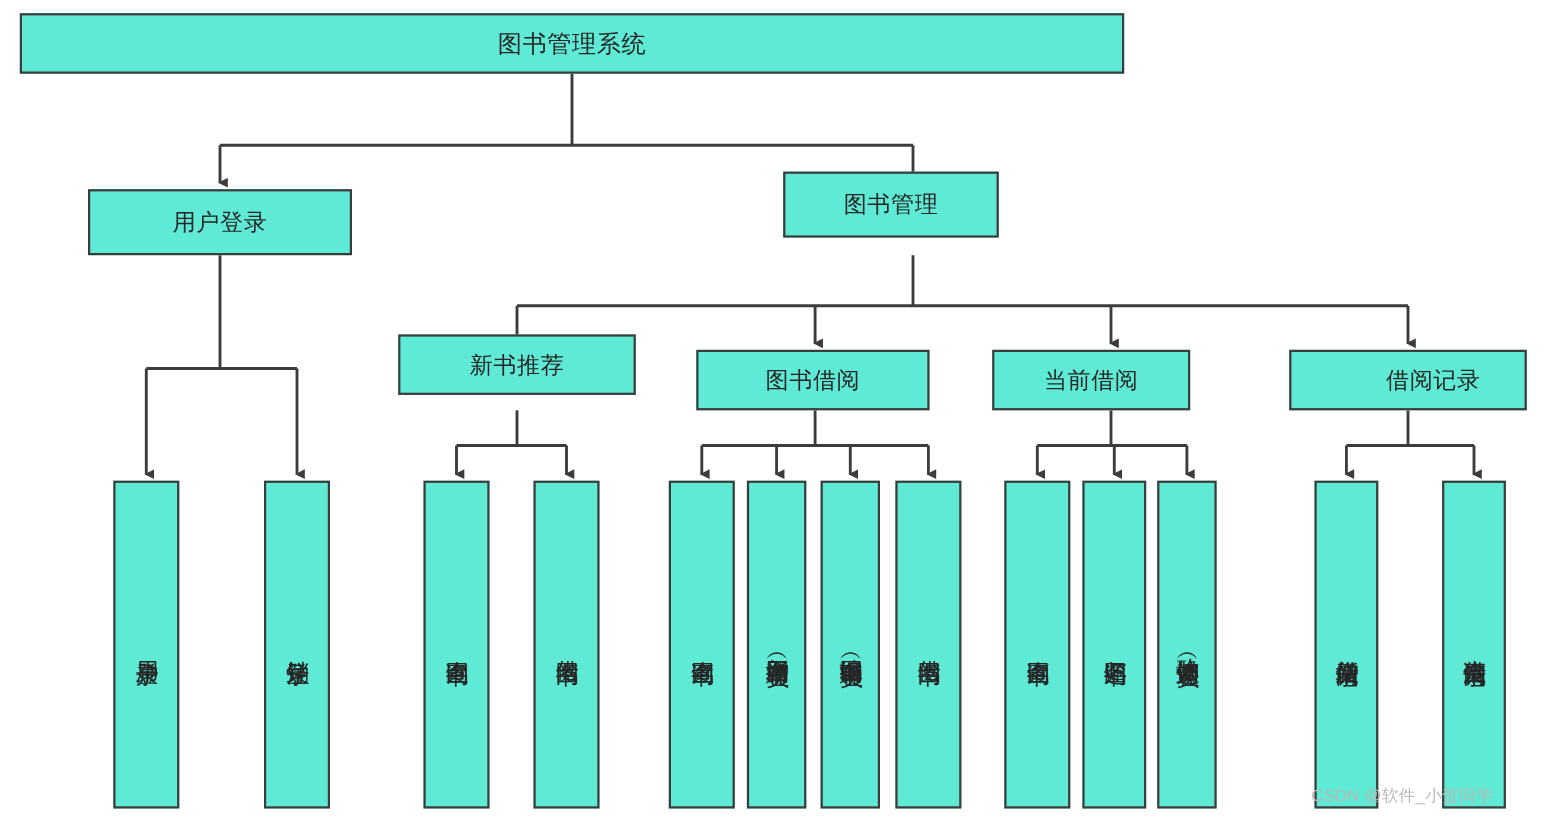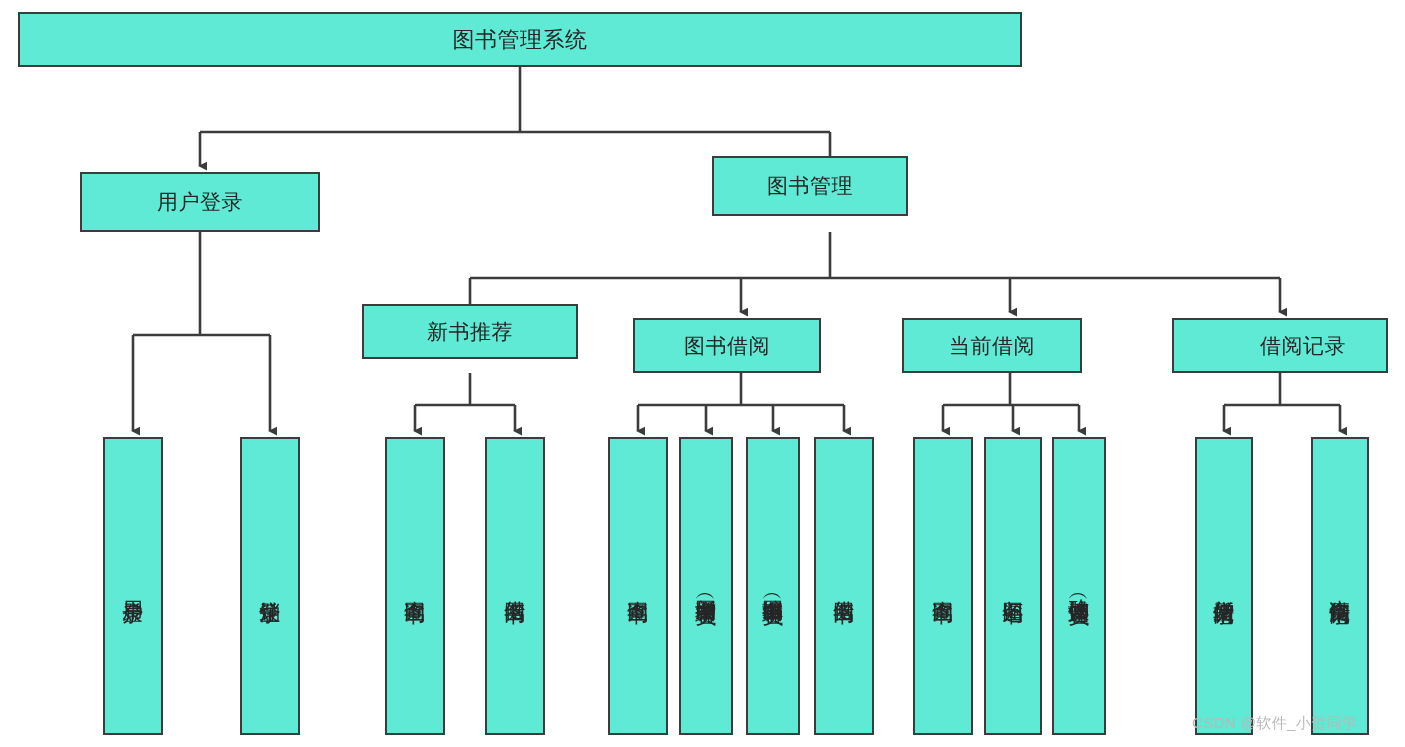--- a/index.html
+++ b/index.html
@@ -129,21 +129,21 @@
   <div class="node horiz" style="left:80px; top:172px; width:240px; height:60px;">
     <span>用户登录</span>
   </div>
   <div class="node horiz" style="left:712px; top:156px; width:196px; height:60px;">
     <span>图书管理</span>
   </div>
 
   <div class="node horiz" style="left:362px; top:304px; width:216px; height:55px;">
     <span>新书推荐</span>
   </div>
-  <div class="node horiz" style="left:633px; top:318px; width:188px; height:55px;">
+  <div class="node horiz" style="left:633px; top:318px; width:212px; height:55px;">
     <span>图书借阅</span>
   </div>
   <div class="node horiz" style="left:902px; top:318px; width:180px; height:55px;">
     <span>当前借阅</span>
   </div>
   <div class="node horiz" style="left:1172px; top:318px; width:216px; height:55px;padding-left:46px;">
     <span>借阅记录</span>
   </div>
 
   <div class="node vert" style="left:103px; top:437px; width:60px; height:298px;">

